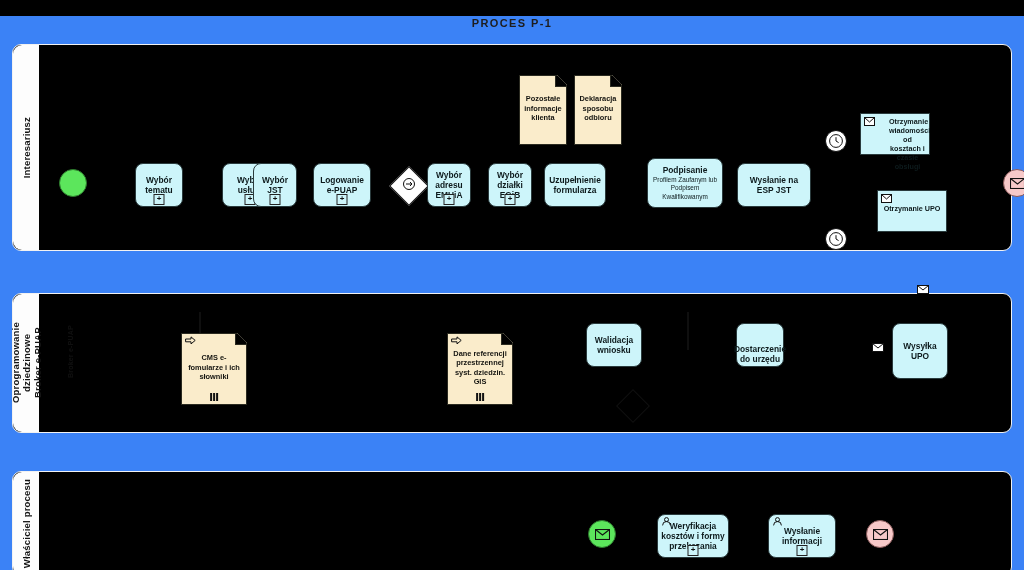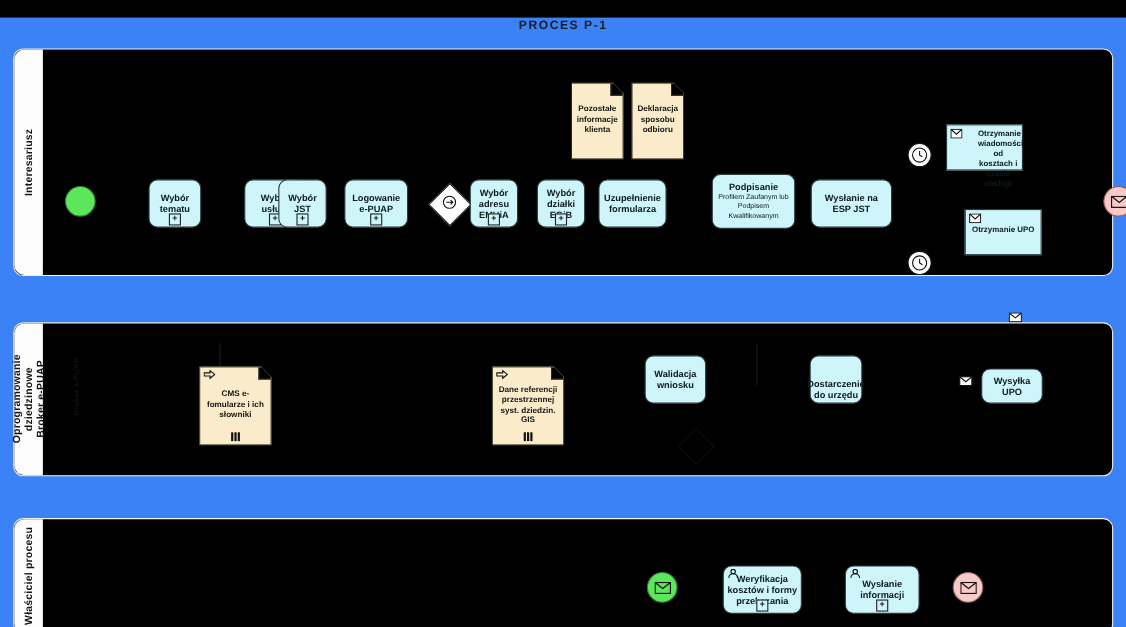--- a/index.html
+++ b/index.html
@@ -284,21 +284,21 @@
       </div>
 
       <div class="task" style="left:547px;top:29px;width:56px;height:44px;">
         <span>Walidacja wniosku</span>
       </div>
 
       <div class="task" style="left:697px;top:29px;width:48px;height:44px;justify-content:flex-end;">
         <span>Dostarczenie do urzędu</span>
       </div>
 
-      <div class="task" style="left:853px;top:29px;width:56px;height:32px;margin-top:12px;">
+      <div class="task" style="left:853px;top:29px;width:56px;height:56px;">
         <span>Wysyłka UPO</span>
       </div>
 
       <div class="looseicon" style="left:878px;top:-14px;">
         <svg width="12" height="9" viewBox="0 0 12 9">
           <rect x="0.5" y="0.5" width="11" height="8" fill="#fff" stroke="#111" stroke-width="1"></rect>
           <path d="M0.5 0.5 L6 5 L11.5 0.5" fill="none" stroke="#111" stroke-width="1"></path>
         </svg>
       </div>
 

